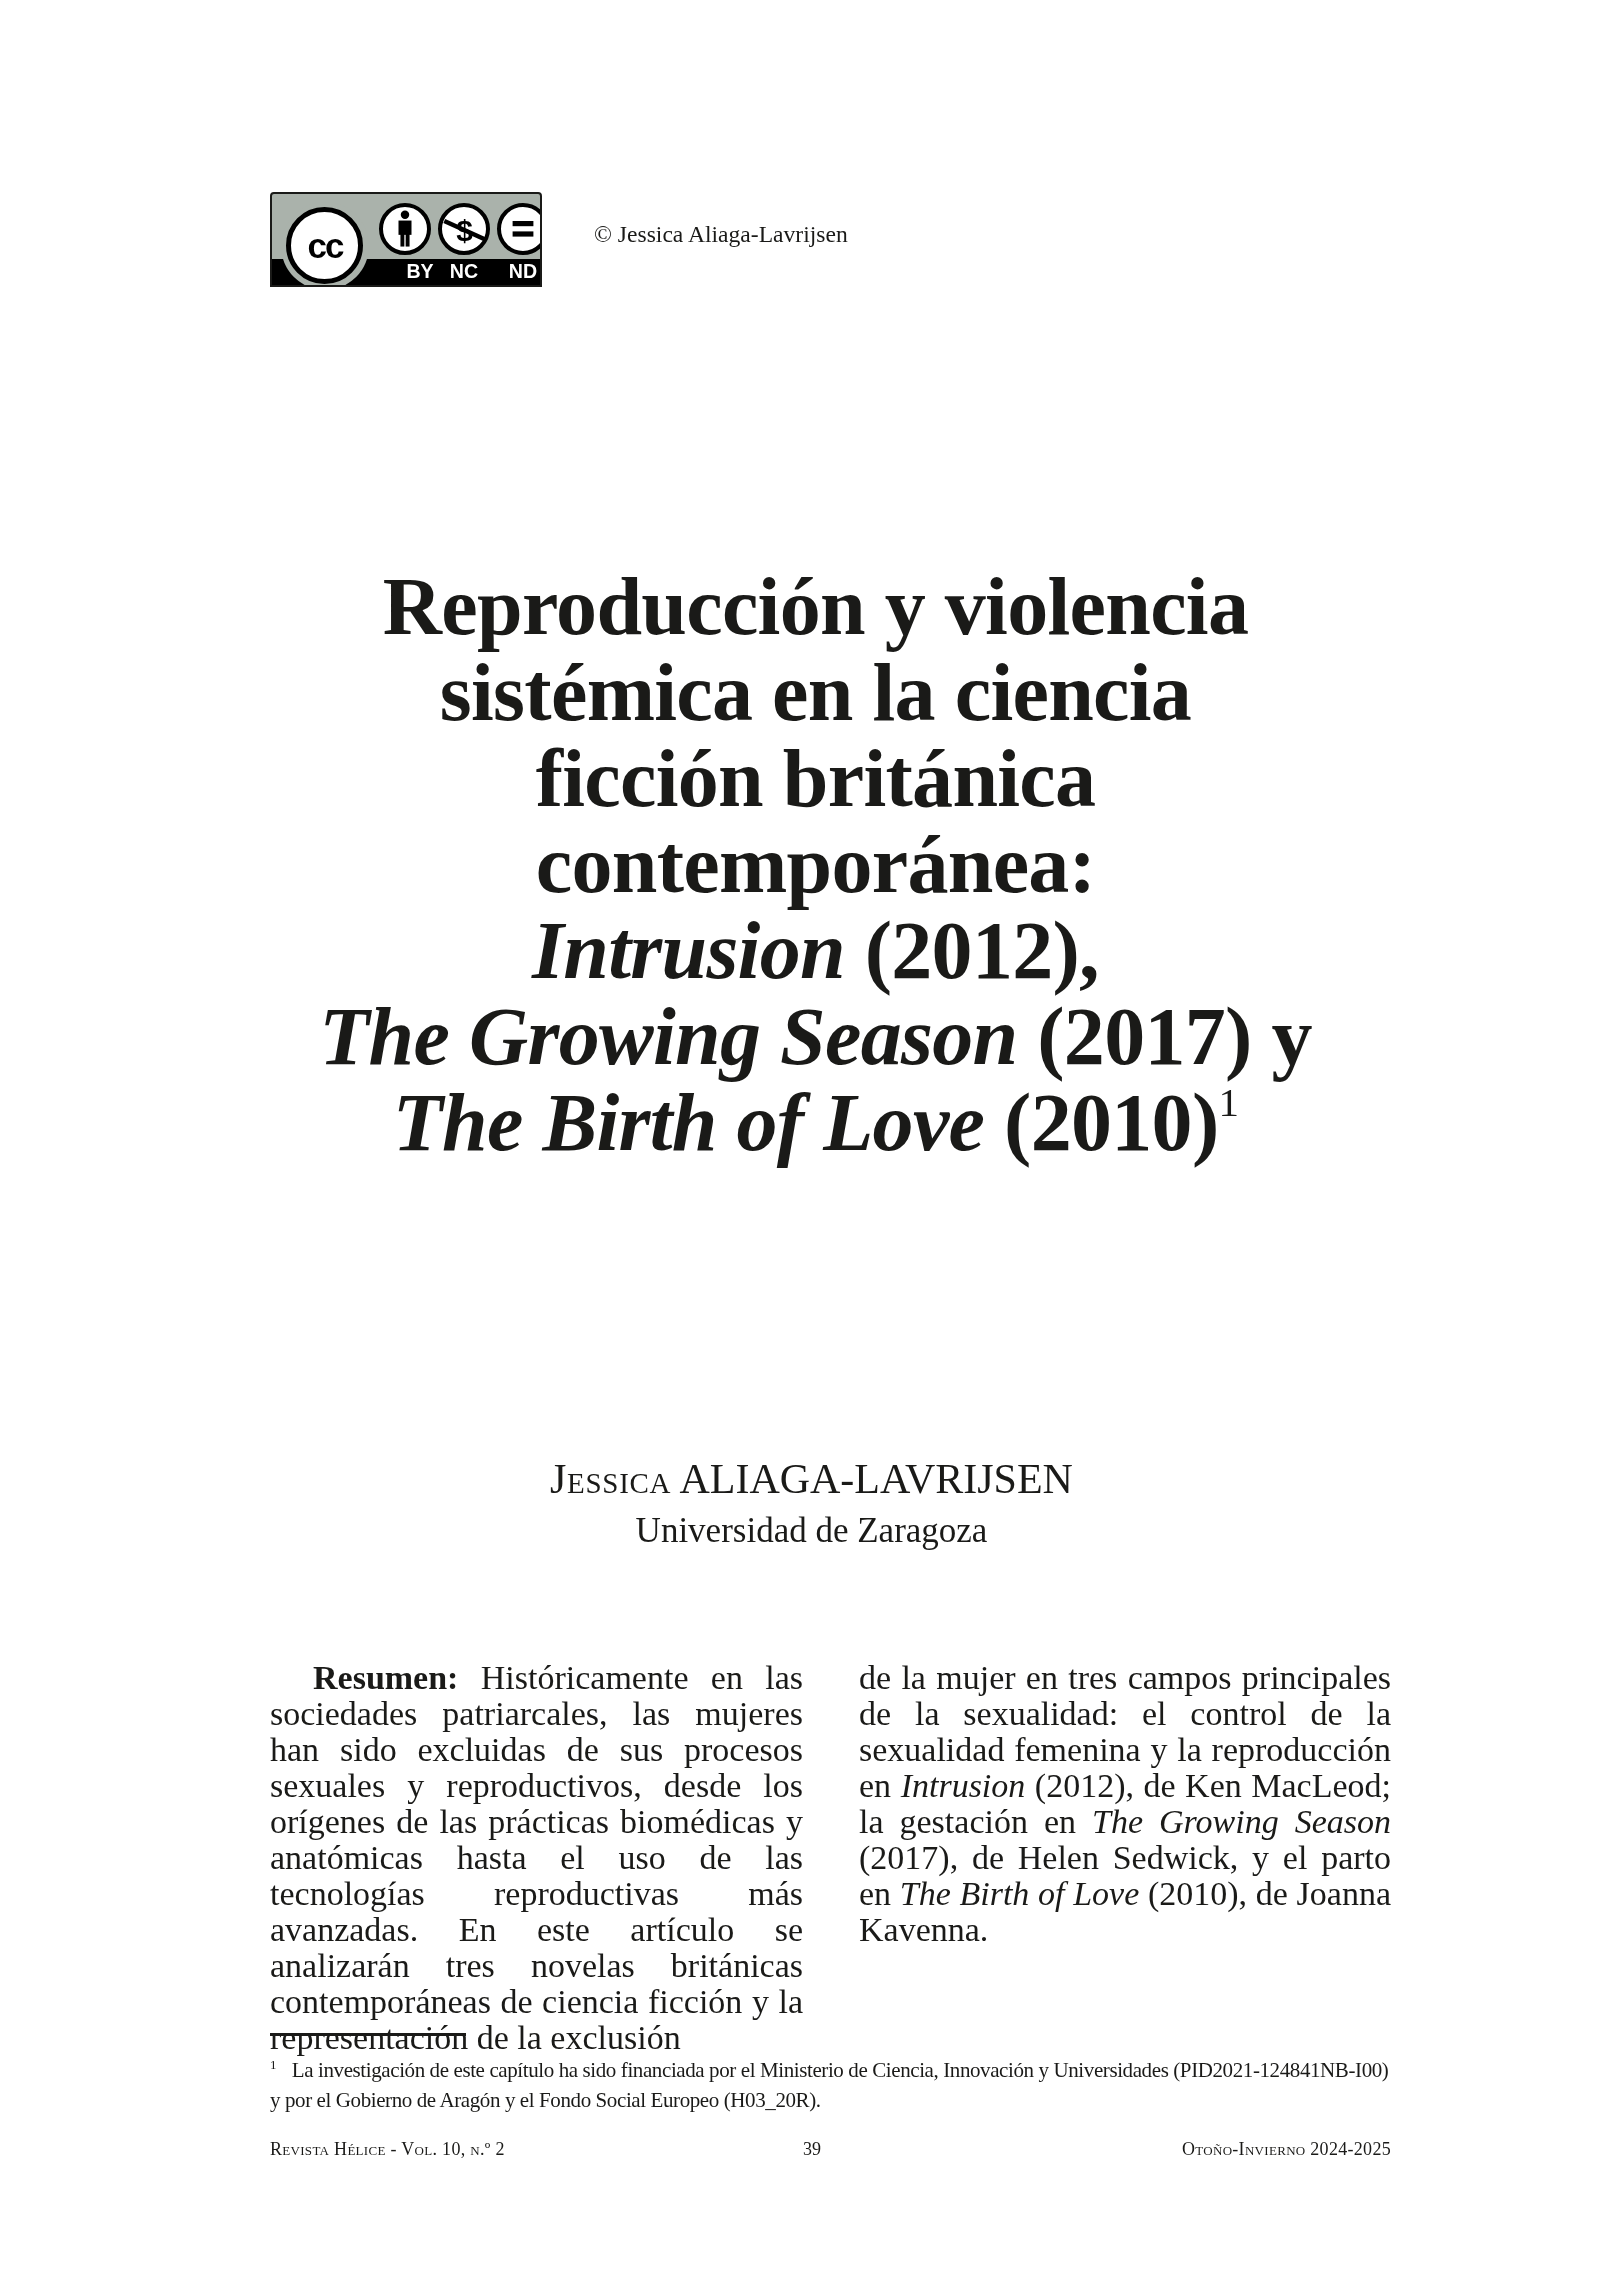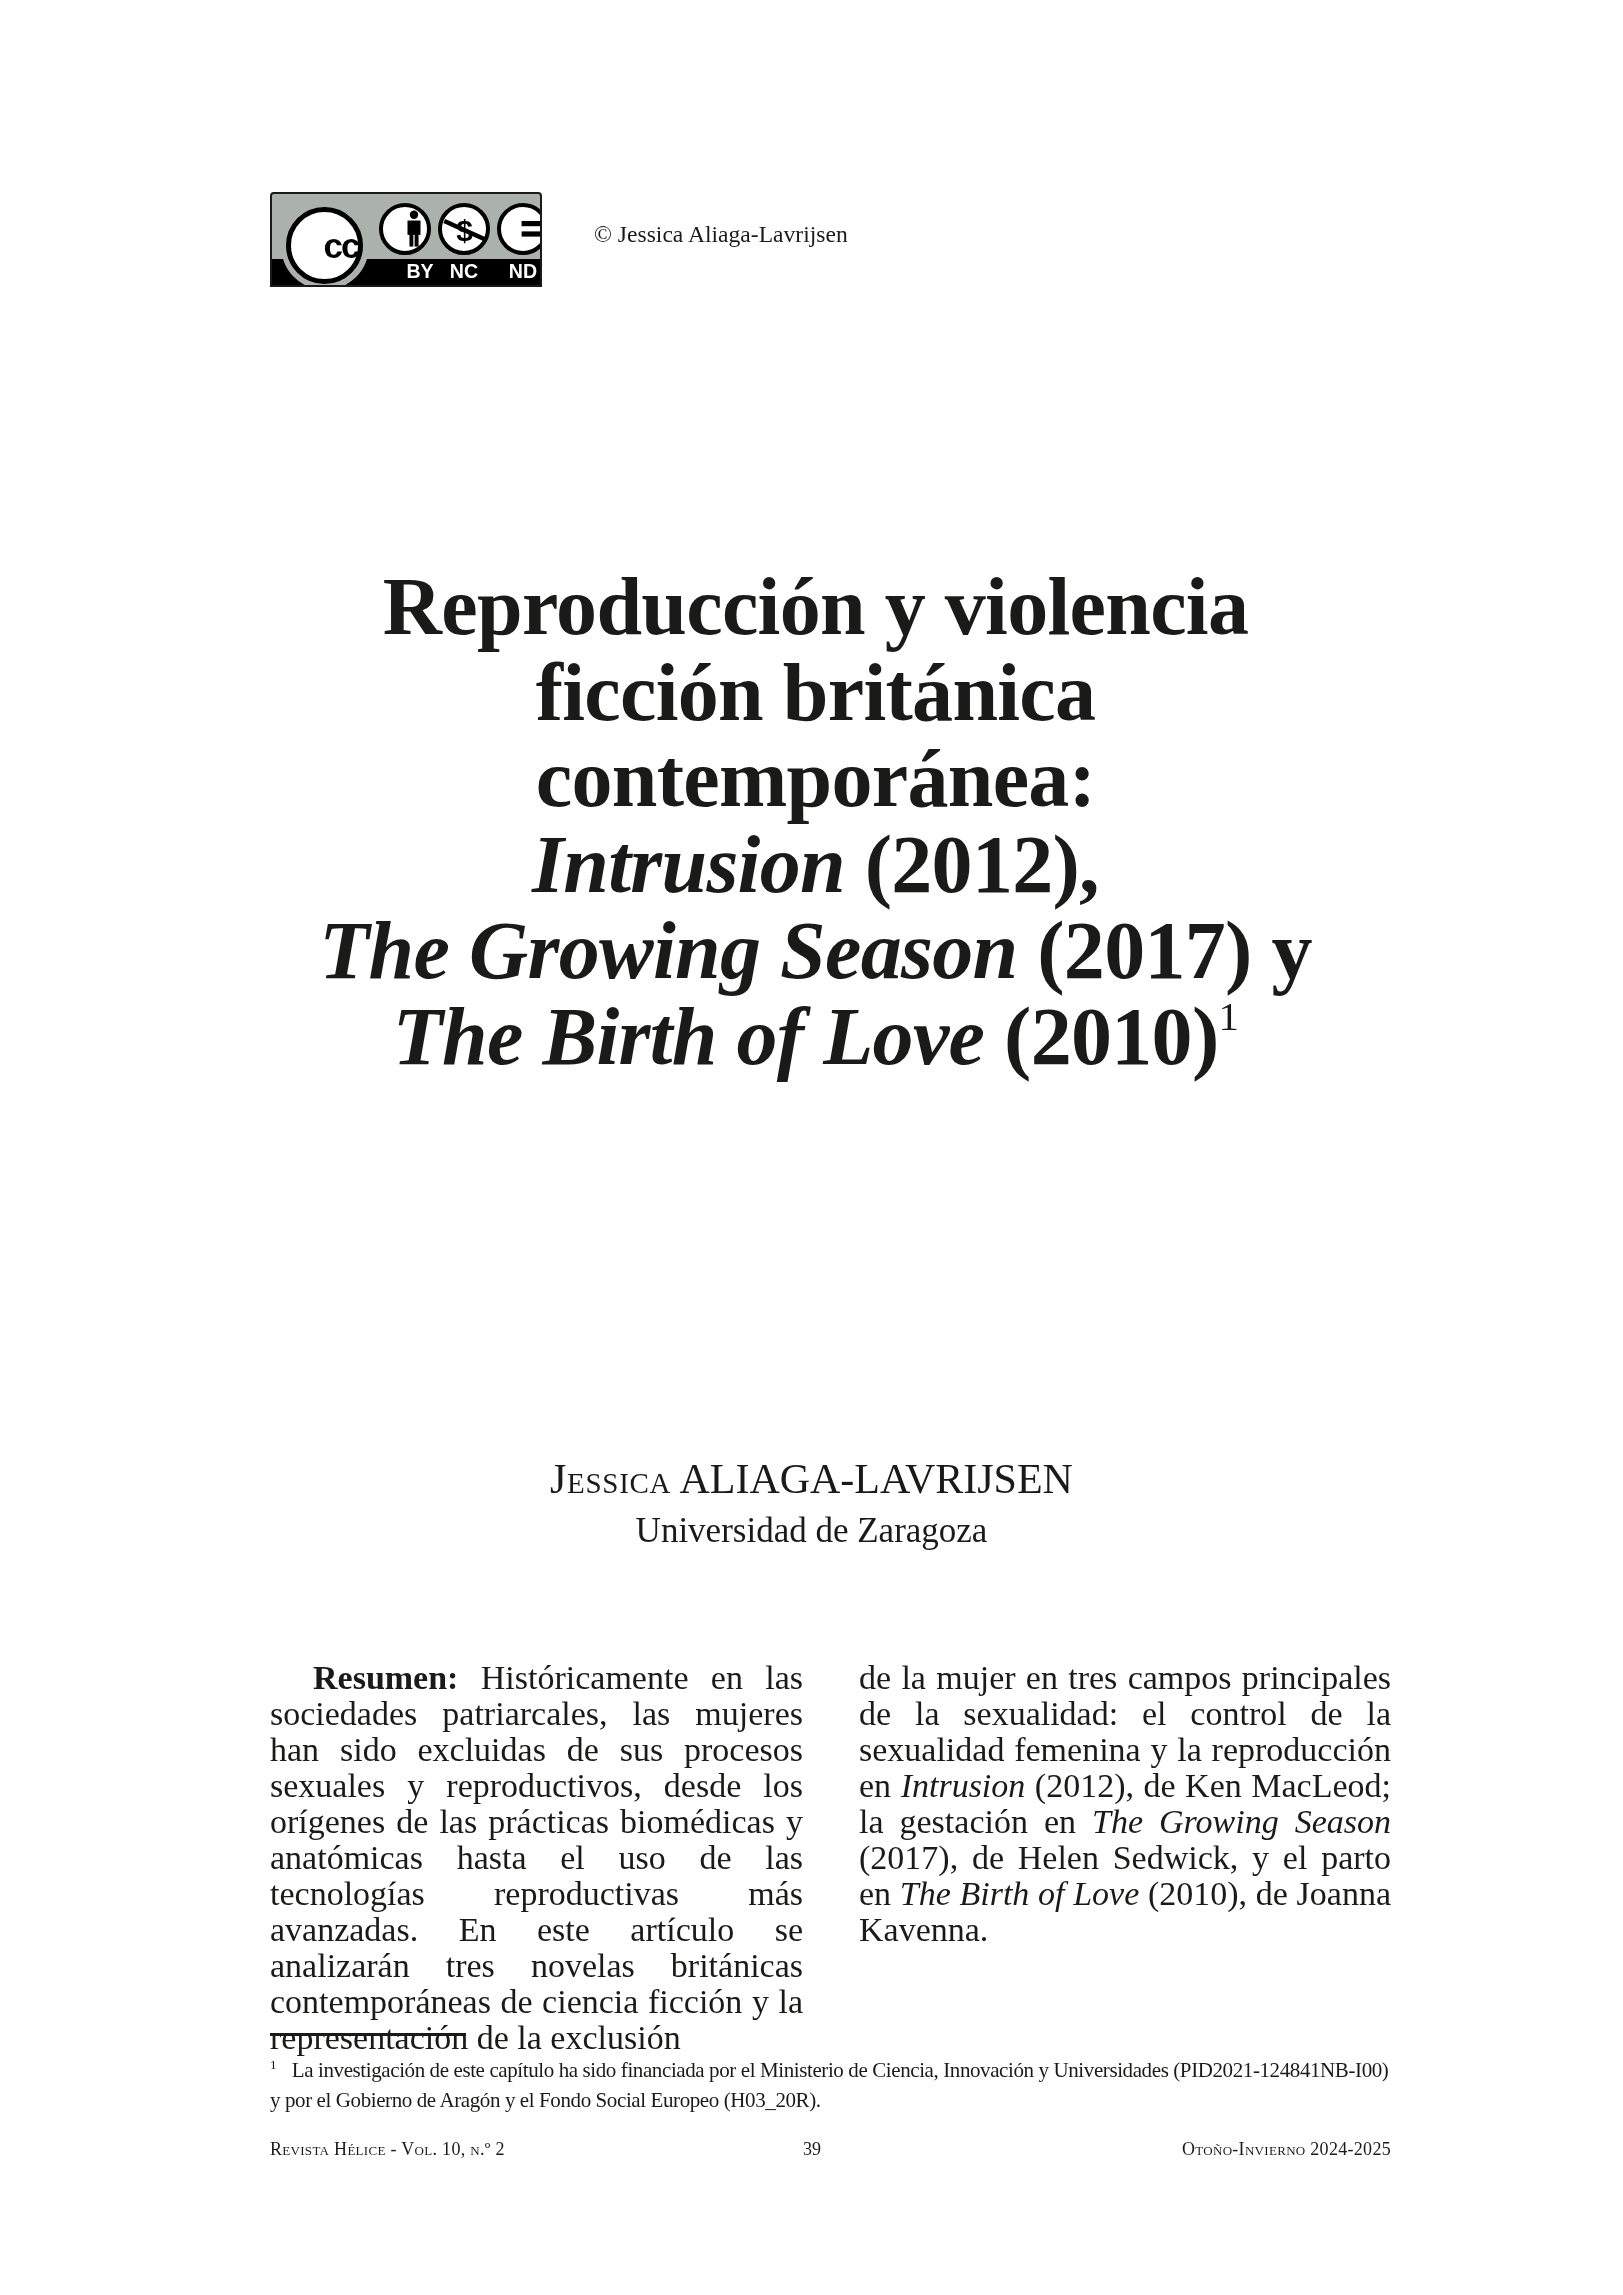--- a/index.html
+++ b/index.html
@@ -19,21 +19,21 @@
     .cc-badge .band {
       position: absolute; left: 0; right: 0; bottom: 0; height: 26px; background: #000;
     }
     .cc-badge .cc-circle-bg {
       position: absolute; left: 9.2px; top: 7.9px; width: 88px; height: 88px;
       border-radius: 50%; background: #aab2ab;
     }
     .cc-icon {
       position: absolute; border-radius: 50%; background: #fff;
       border: 5.9px solid #000; box-sizing: border-box;
-      display: flex; align-items: center; justify-content: flex-end;
+      display: flex; align-items: center; justify-content: center;
     }
     .cc-main { left: 14.4px; top: 13px; width: 77px; height: 77px; }
     .cc-main span {
       font-family: "Liberation Sans", "DejaVu Sans", sans-serif; font-weight: bold;
       font-size: 35px; letter-spacing: -2px; color: #000; line-height: 1;
     }
     .cc-small { top: 9.2px; width: 52px; height: 52px; border-width: 4.6px; }
     .cc-by { left: 107px; }
     .cc-nc { left: 166px; }
     .cc-nd { left: 225px; }
@@ -128,20 +128,21 @@
   </div>
   <div class="cc-label lbl-by">BY</div>
   <div class="cc-label lbl-nc">NC</div>
   <div class="cc-label lbl-nd">ND</div>
 </div>
 
 <div class="abs copyright">© Jessica Aliaga-Lavrijsen</div>
 
 <h1 class="abs title" style="margin:4px;">
   <span class="line">Reproducción y violencia</span>
+  <span class="line">sistémica en la ciencia</span>
   <span class="line">ficción británica</span>
   <span class="line">contemporánea:</span>
   <span class="line"><em>Intrusion</em><span> (2012),</span></span>
   <span class="line"><em>The Growing Season</em><span> (2017) y</span></span>
   <span class="line"><em>The Birth of Love</em><span> (2010)</span><sup>1</sup></span>
 </h1>
 
 <div class="abs author">
   <span class="first">Jessica</span>
   <span>ALIAGA-LAVRIJSEN</span>

